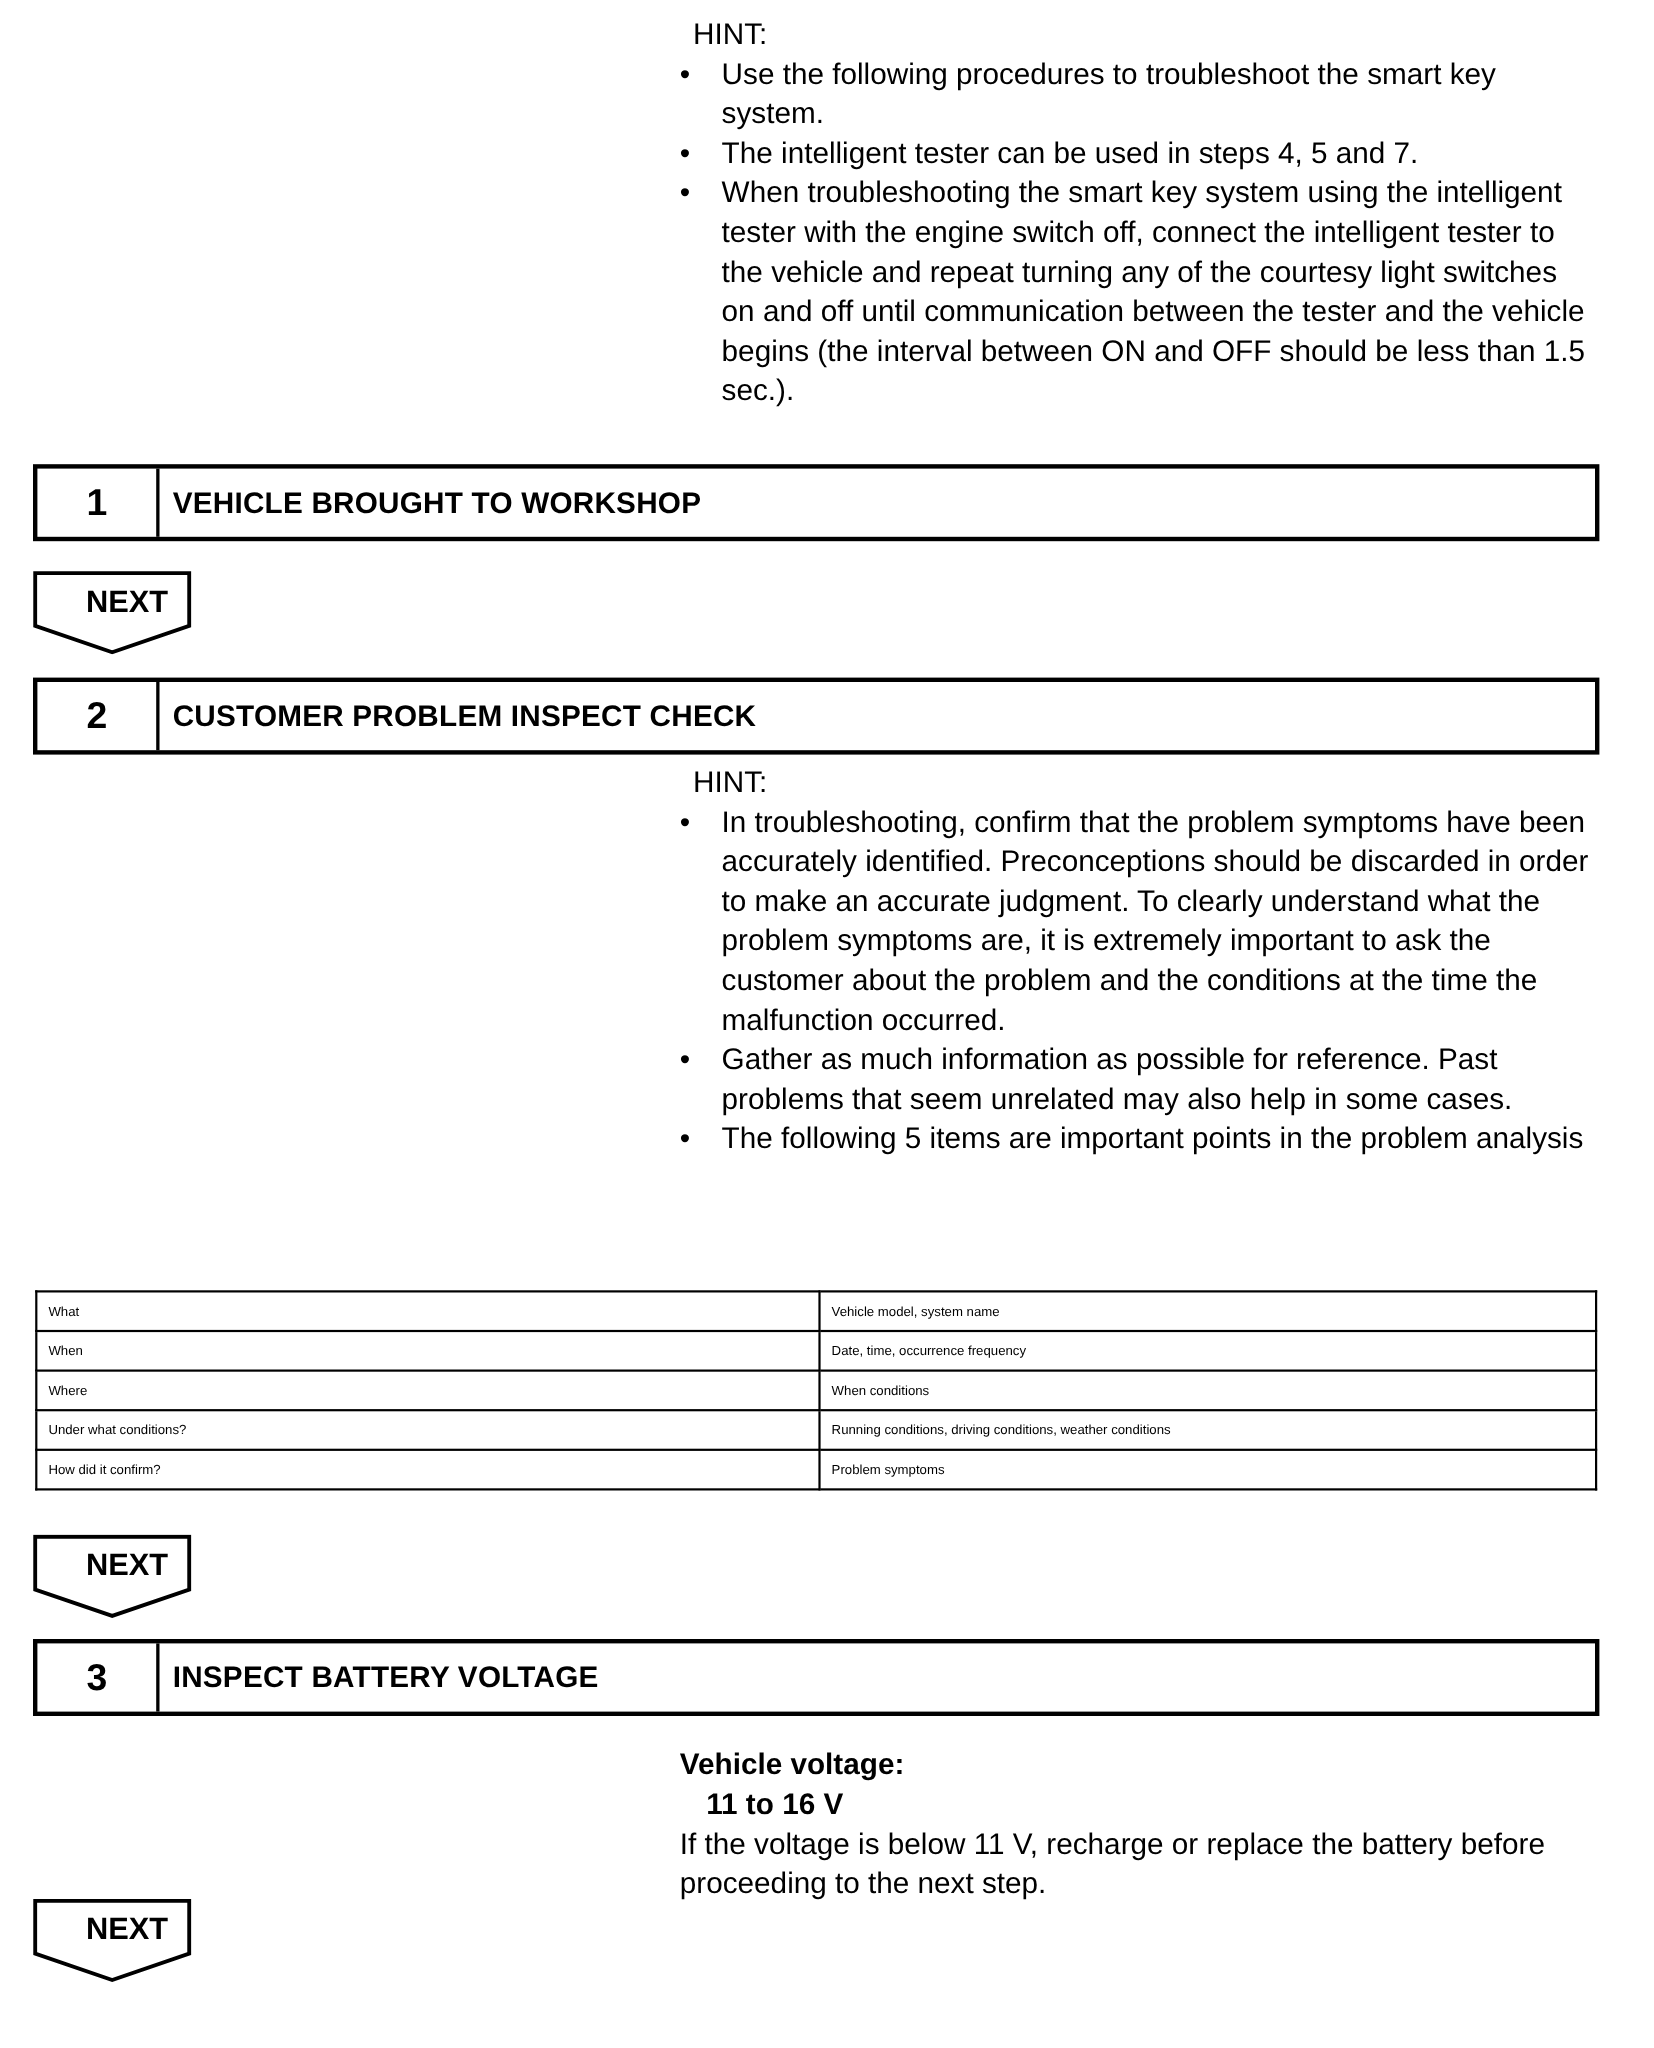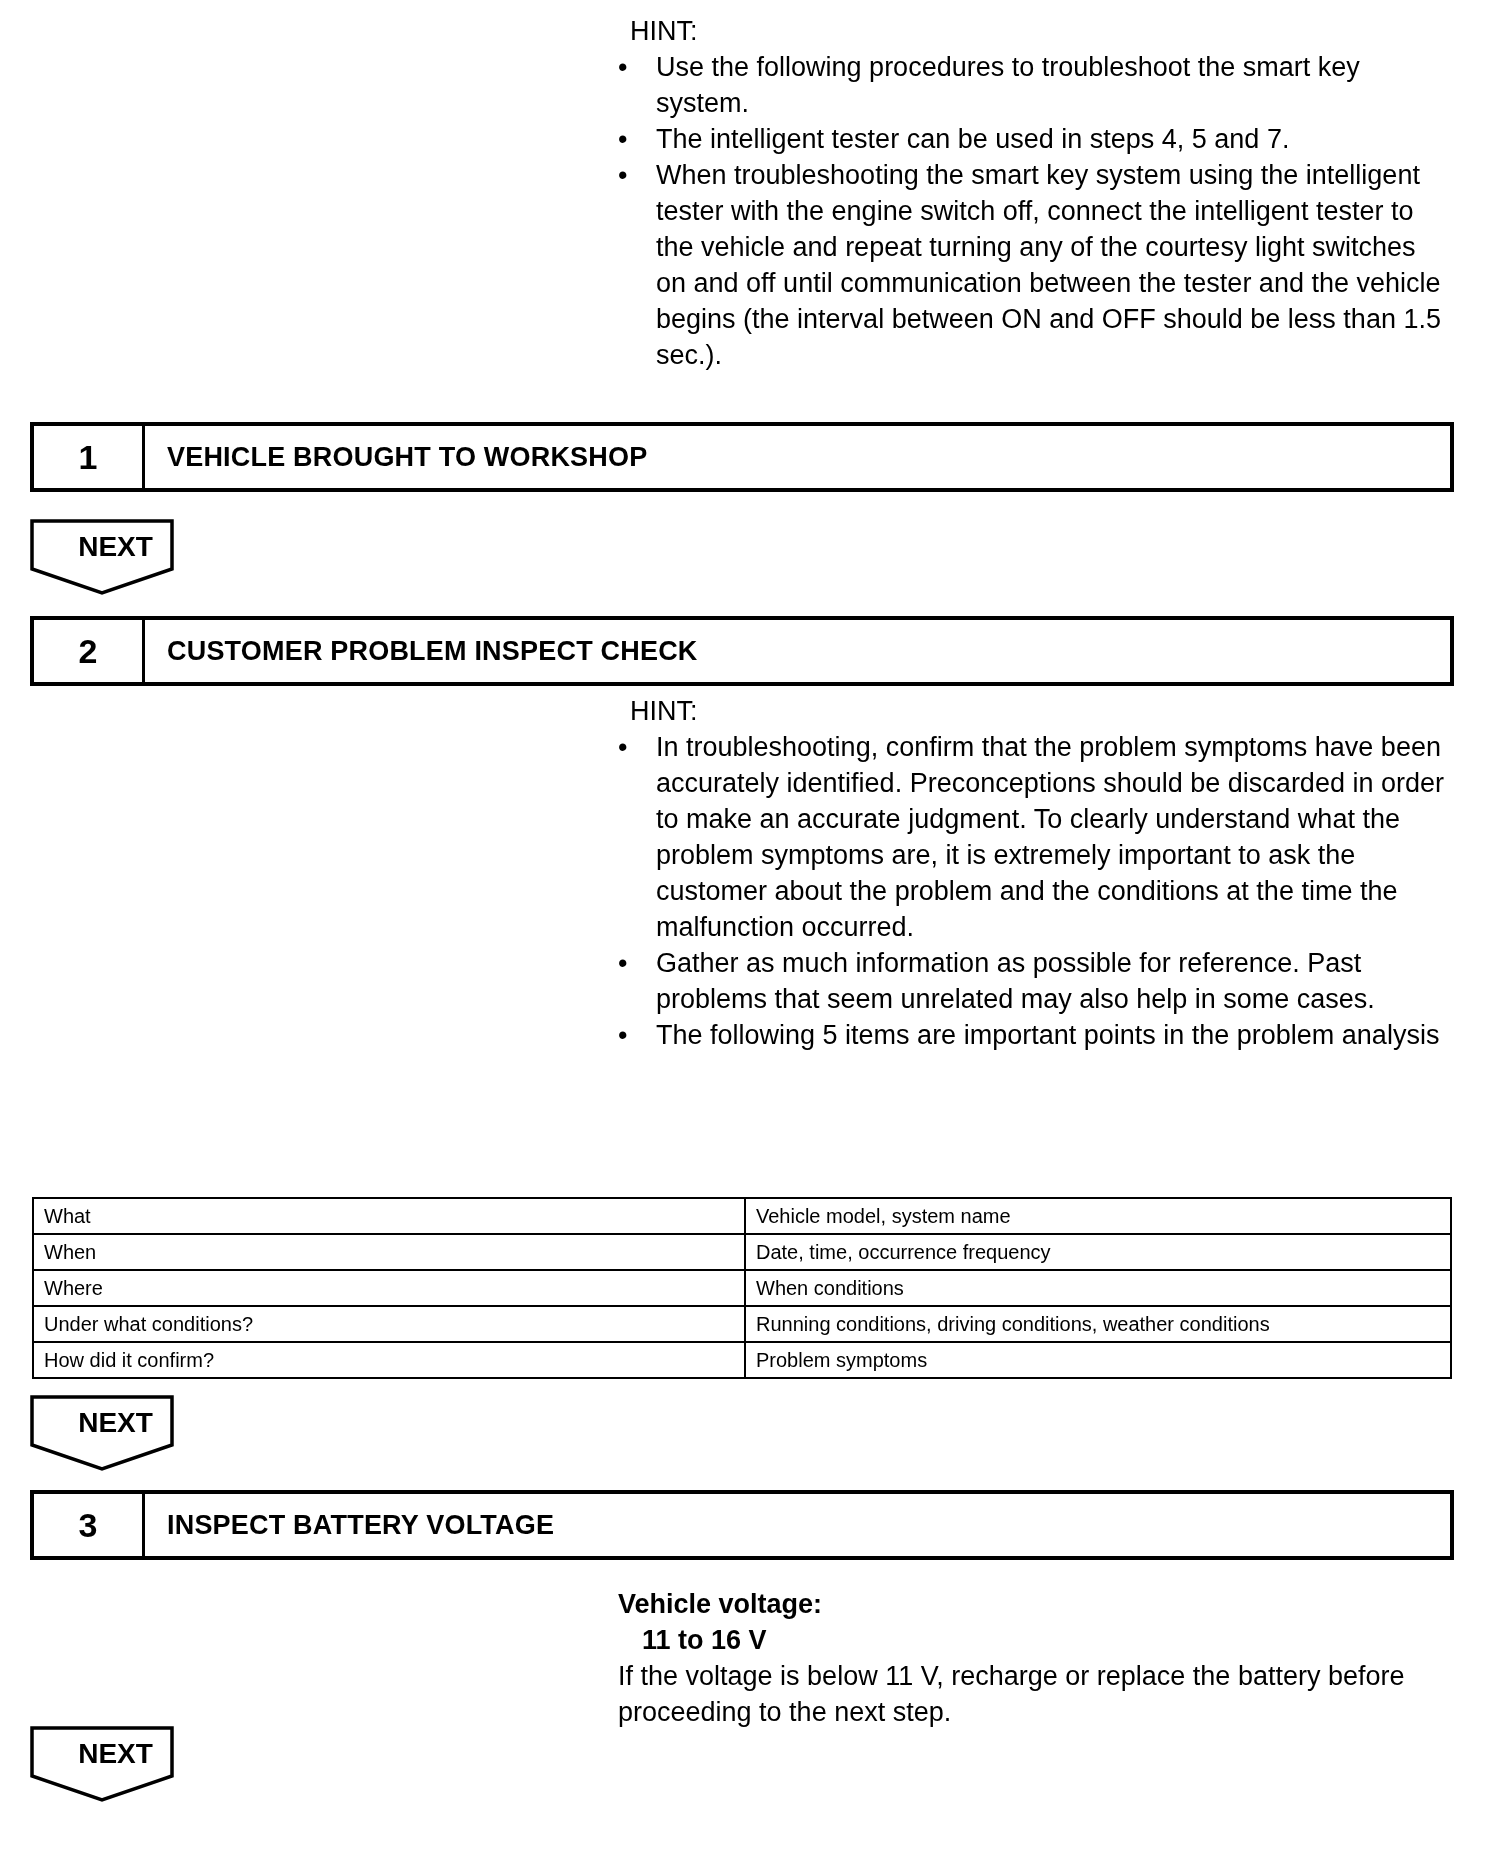--- a/index.html
+++ b/index.html
@@ -15,32 +15,32 @@
   .step-box {
     position: absolute; left: 30px; width: 1416px; height: 62px;
     border: 4px solid #000; display: flex; align-items: stretch; background: #fff;
   }
   .step-num {
     width: 108px; border-right: 3px solid #000; display: flex;
     align-items: center; justify-content: center;
     font-weight: bold; font-size: 34px;
   }
   .step-title {
-    display: flex; align-items: center; padding-left: 22px;
+    display: flex; align-items: center; padding-left: 12px;
     font-weight: bold; font-size: 27px; letter-spacing: 0.2px;
   }
   .next-btn { position: absolute; left: 30px; width: 148px; height: 76px; cursor: pointer; }
   .next-btn svg { position: absolute; left: 0; top: 0; }
   .next-label {
     position: absolute; left: 0; top: 12px; width: 171px; text-align: center;
     font-weight: bold; font-size: 28px;
   }
   .table {
-    position: absolute; left: 32px; top: 1197px; width: 1420px;
-    border-collapse: collapse; font-size: 20px;
+    position: absolute; left: 32px; top: 1173px; width: 1420px;
+    border-collapse: collapse; font-size: 12px;
   }
   .table td {
     border: 2px solid #000; height: 34px; padding: 0 10px; vertical-align: middle;
   }
   .table td.c1 { width: 690px; }
   .voltage-block { position: absolute; left: 618px; top: 1586px; font-size: 27px; line-height: 36px; width: 840px; }
   .bold { font-weight: bold; }
 </style>
 </head>
 <body>

